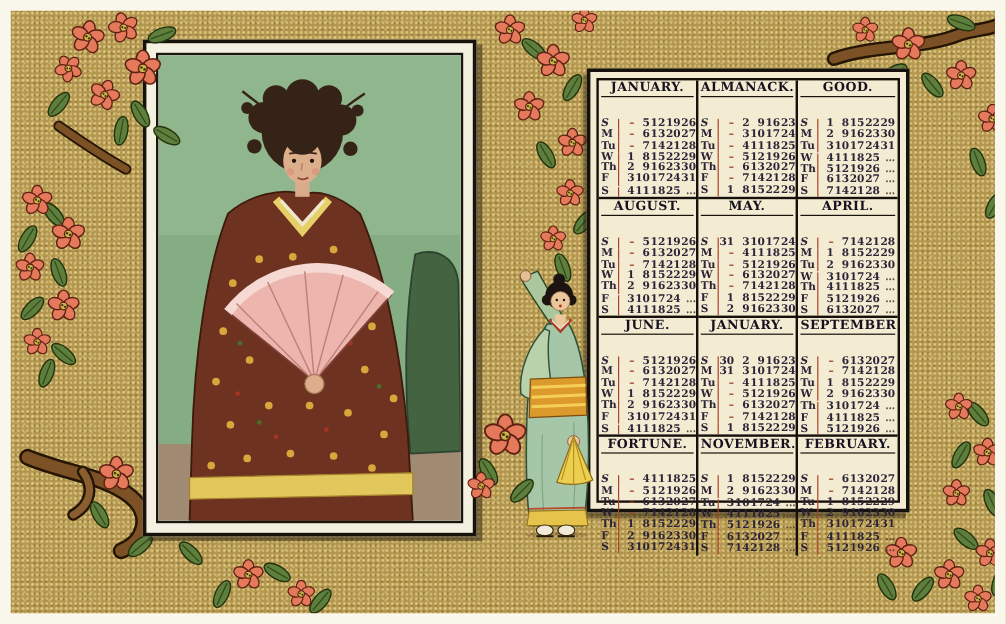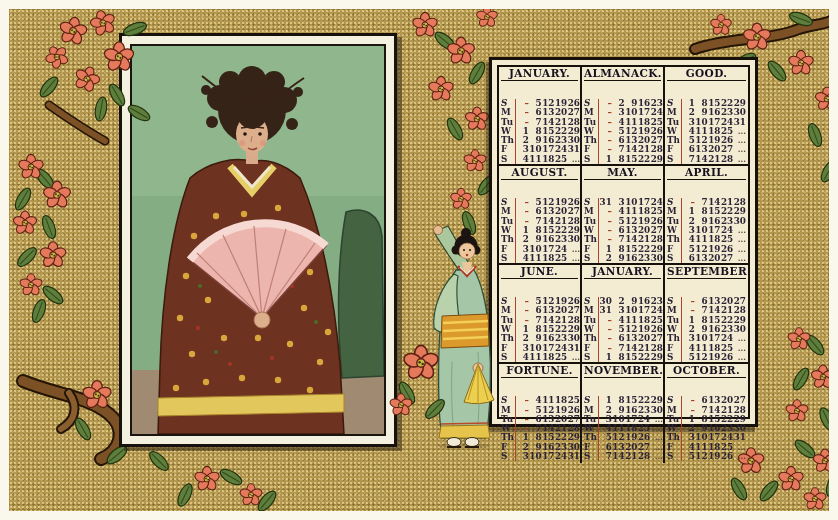--- a/index.html
+++ b/index.html
@@ -893,21 +893,21 @@
             <div class="mrow">
               <span class="dlab">S</span>
               <span class="dval">7</span>
               <span class="dval">14</span>
               <span class="dval">21</span>
               <span class="dval">28</span>
               <span class="dval dots">...</span>
             </div>
           </div>
           <div class="month">
-            <div class="month-name">OCTOBER.</div>
+            <div class="month-name">FEBRUARY.</div>
             <div class="mrow">
               <span class="dlab it">S</span>
               <span class="dval dash">–</span>
               <span class="dval">6</span>
               <span class="dval">13</span>
               <span class="dval">20</span>
               <span class="dval">27</span>
             </div>
             <div class="mrow">
               <span class="dlab">M</span>

